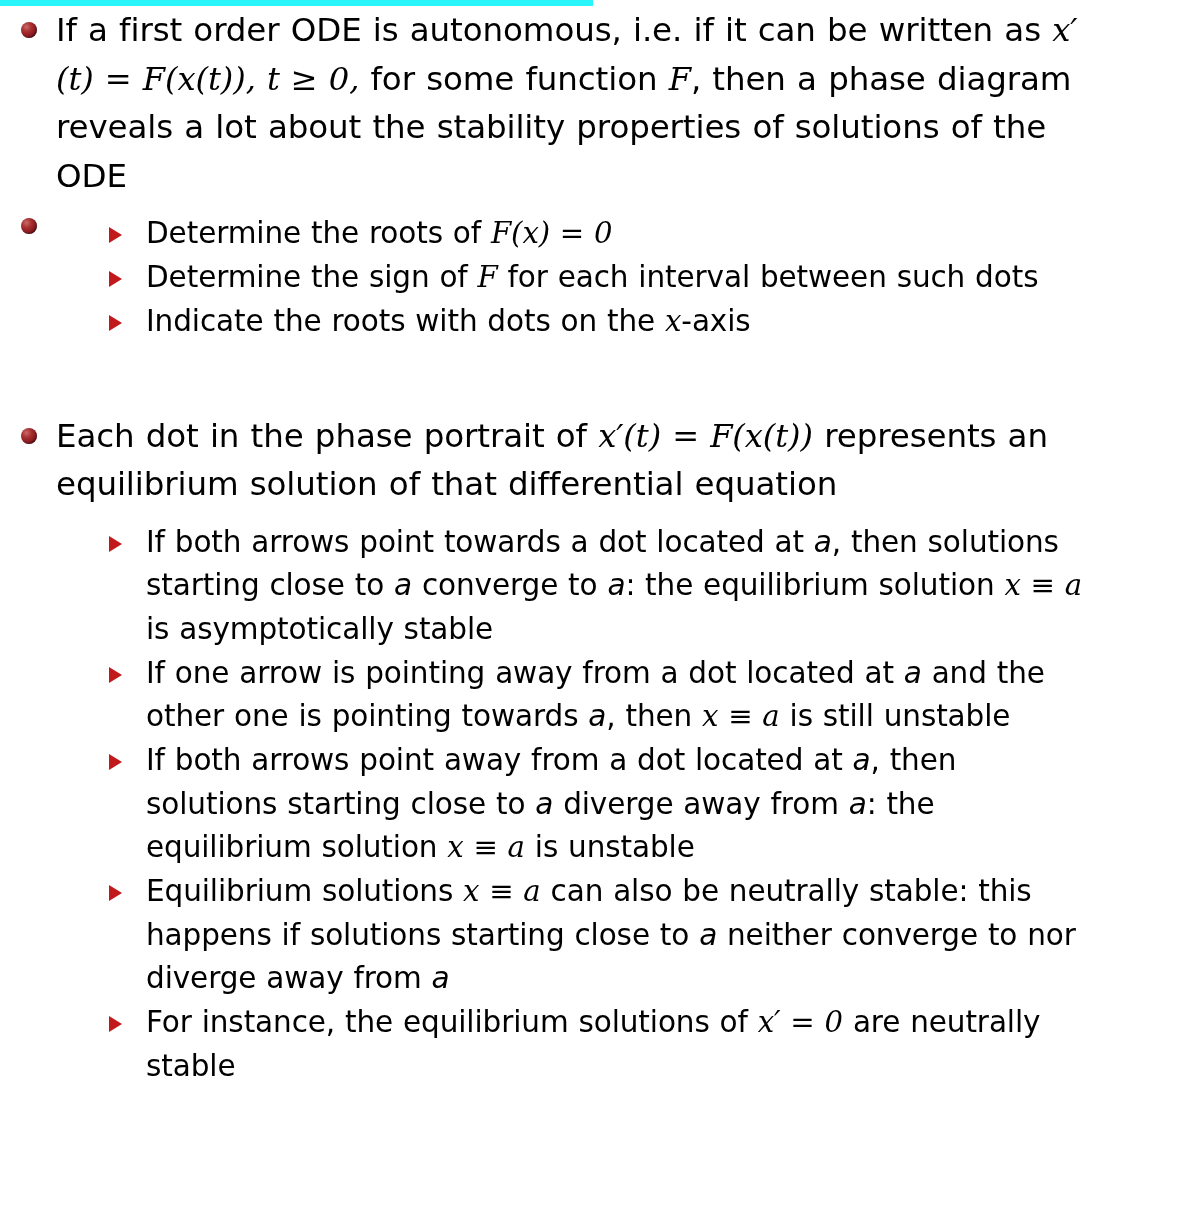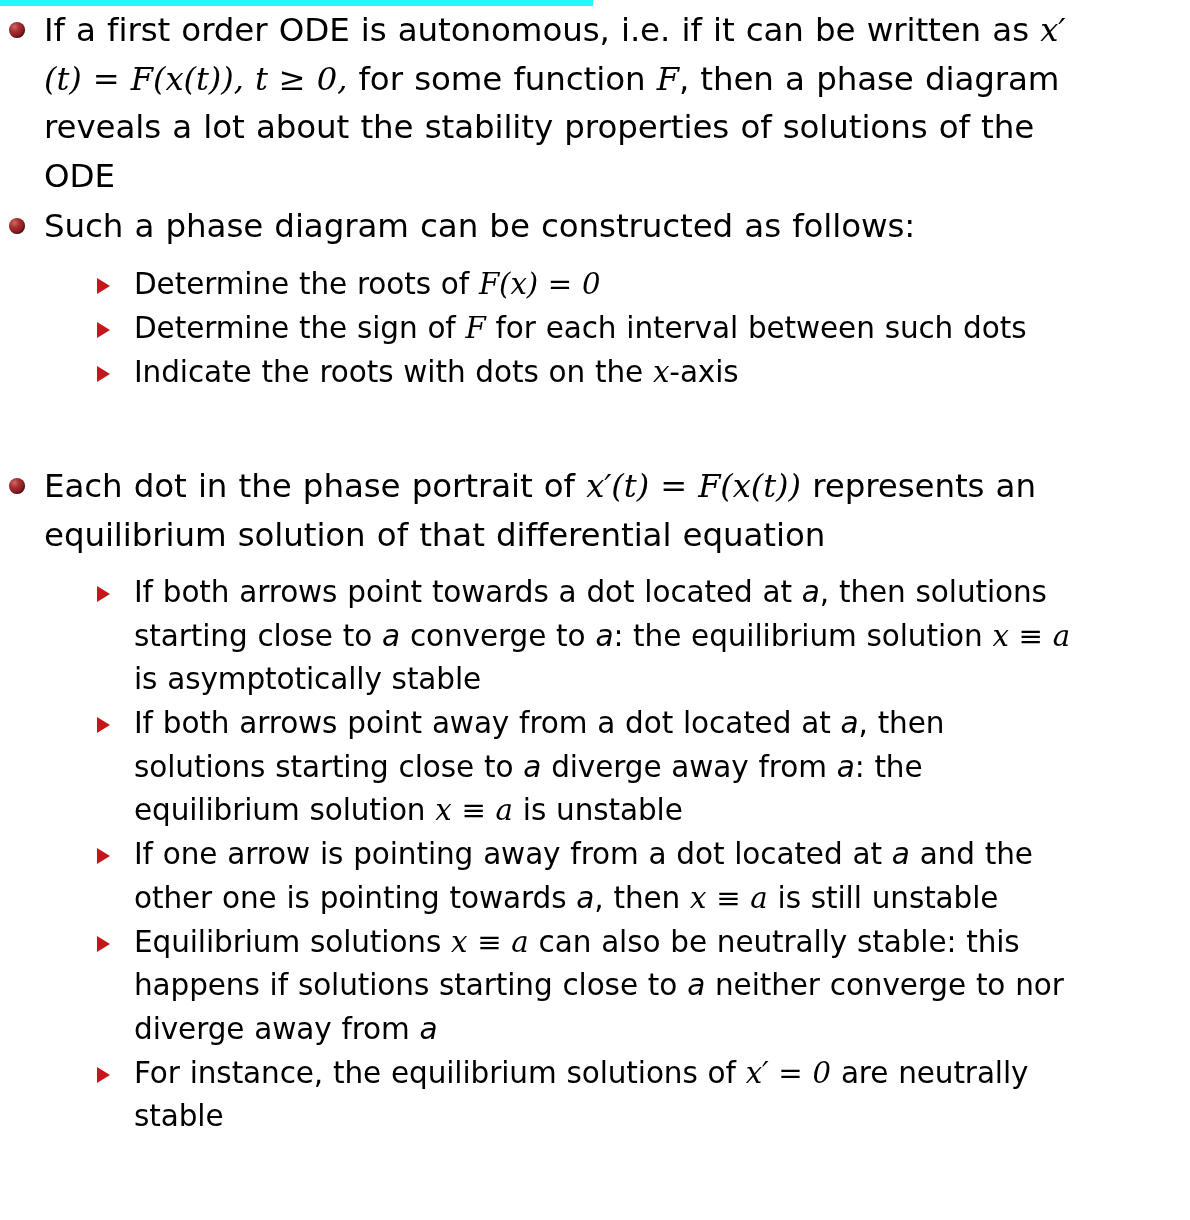--- a/index.html
+++ b/index.html
@@ -23,21 +23,21 @@
     left: 0;
     width: 593px;
     height: 6px;
     background: #2af5fb;
   }
 
   
   #slide-body {
     position: absolute;
     top: 6px;
-    left: 0;
+    left: 12px;
     width: 1093px;
   }
 
   
   .l1-item {
     position: relative;
     padding-left: 44px;
     padding-right: 8px;
     margin: 0 0 2px 0;
     font-size: 32.5px;
@@ -113,21 +113,20 @@
   <div class="l1-item">
     <span class="l1-bullet"></span>
     <span>If a first order ODE is autonomous, i.e. if it can be written as</span>
     <span class="math">x′(t) = F(x(t)),  t ≥ 0,</span>
     <span>for some function</span>
     <span class="math">F</span><span>, then a phase diagram reveals a lot about the stability properties of solutions of the ODE</span>
   </div>
 
   <div class="l1-item">
     <span class="l1-bullet"></span>
-    <span>Such a phase diagram can be constructed as follows:</span>
   </div>
 
   <div class="l2-list">
 
     <div class="l2-item">
       <span class="l2-bullet"></span>
       <span>Determine the roots of</span>
       <span class="math">F(x) = 0</span>
     </div>
 
@@ -166,37 +165,37 @@
       <span class="emph">a</span><span>, then solutions starting close to</span>
       <span class="emph">a</span>
       <span>converge to</span>
       <span class="emph">a</span><span>: the equilibrium solution</span>
       <span class="math">x ≡ a</span>
       <span>is asymptotically stable</span>
     </div>
 
     <div class="l2-item">
       <span class="l2-bullet"></span>
+      <span>If one arrow is pointing away from a dot located at</span>
+      <span class="emph">a</span>
+      <span>and the other one is pointing towards</span>
+      <span class="emph">a</span><span>, then</span>
+      <span class="math">x ≡ a</span>
+      <span>is still unstable</span>
+    </div>
+
+    <div class="l2-item">
+      <span class="l2-bullet"></span>
       <span>If both arrows point away from a dot located at</span>
       <span class="emph">a</span><span>, then solutions starting close to</span>
       <span class="emph">a</span>
       <span>diverge away from</span>
       <span class="emph">a</span><span>: the equilibrium solution</span>
       <span class="math">x ≡ a</span>
       <span>is unstable</span>
-    </div>
-
-    <div class="l2-item">
-      <span class="l2-bullet"></span>
-      <span>If one arrow is pointing away from a dot located at</span>
-      <span class="emph">a</span>
-      <span>and the other one is pointing towards</span>
-      <span class="emph">a</span><span>, then</span>
-      <span class="math">x ≡ a</span>
-      <span>is still unstable</span>
     </div>
 
     <div class="l2-item">
       <span class="l2-bullet"></span>
       <span>Equilibrium solutions</span>
       <span class="math">x ≡ a</span>
       <span>can also be neutrally stable: this happens if solutions starting close to</span>
       <span class="emph">a</span>
       <span>neither converge to nor diverge away from</span>
       <span class="emph">a</span>

